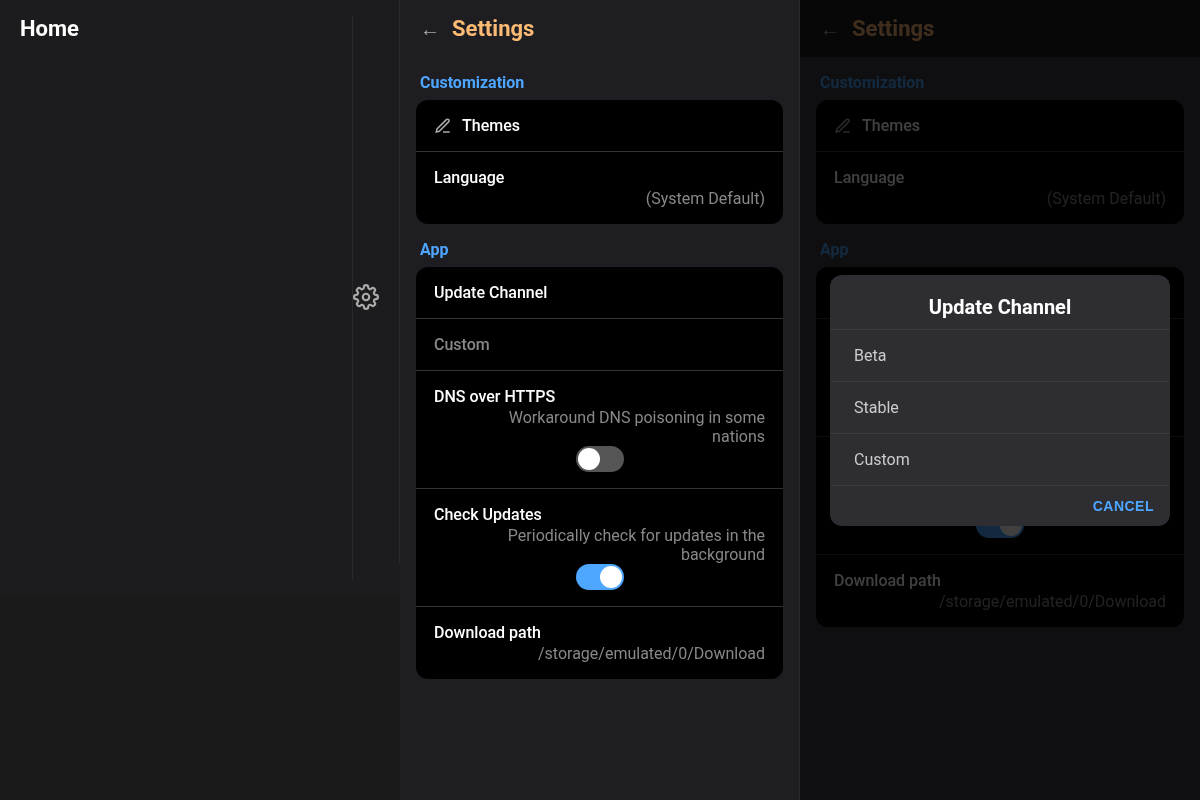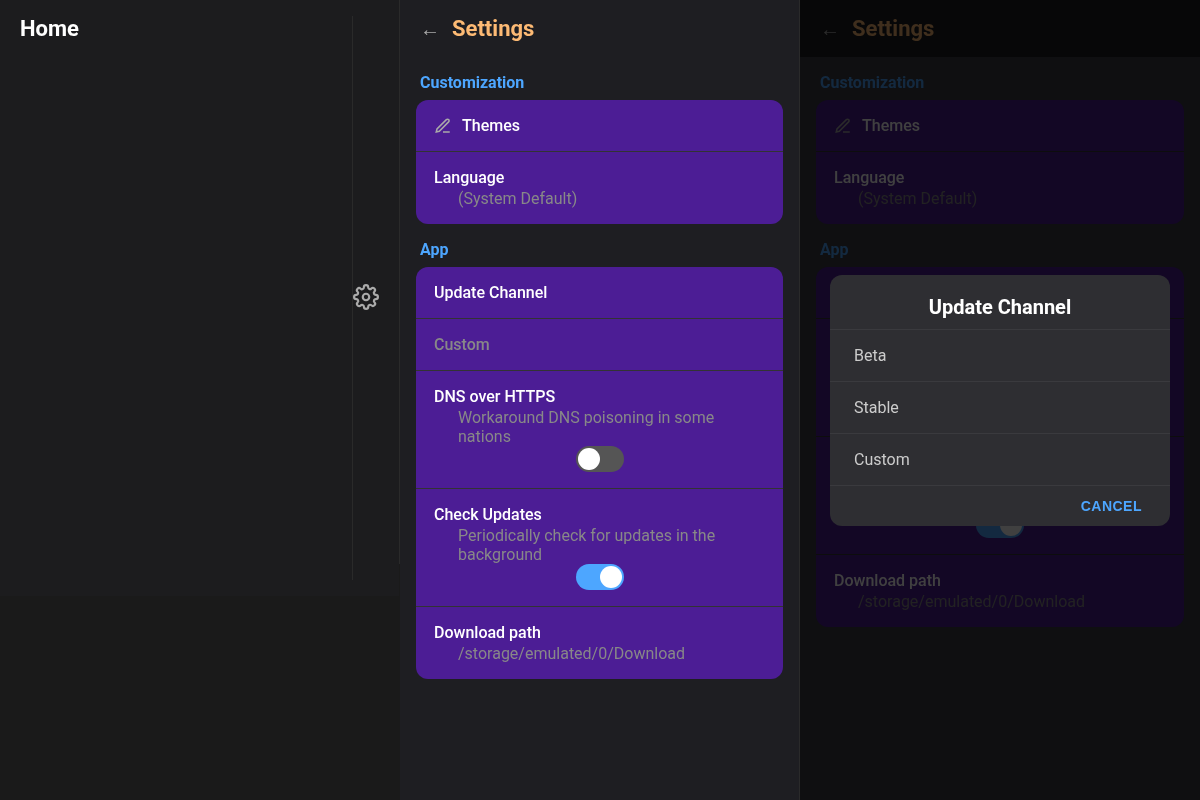--- a/index.html
+++ b/index.html
@@ -68,24 +68,25 @@
 
     .section-label {
       font-size: 16px;
       font-weight: 700;
       color: #4da6ff;
       margin: 16px 0 8px;
       padding: 0 4px;
     }
 
     .settings-card {
-      background: #4c1d95;
+      background: #000000;
       border-radius: 12px;
       overflow: hidden;
       margin-bottom: 12px;
+      text-align: right;
     }
 
     .settings-item {
       padding: 16px 18px;
       border-bottom: 1px solid #333;
       cursor: pointer;
     }
 
     .settings-item:last-child {
       border-bottom: none;
@@ -187,21 +188,21 @@
       padding: 16px 24px;
       font-size: 16px;
       color: #ccc;
       cursor: pointer;
       border-top: 1px solid #3a3a3e;
     }
 
     .dialog-actions {
       display: flex;
       justify-content: flex-end;
-      padding: 12px 28px;
+      padding: 12px 16px;
       border-top: 1px solid #3a3a3e;
     }
 
     .dialog-cancel-btn {
       font-size: 14px;
       font-weight: 700;
       color: #4da6ff;
       background: none;
       border: none;
       cursor: pointer;

